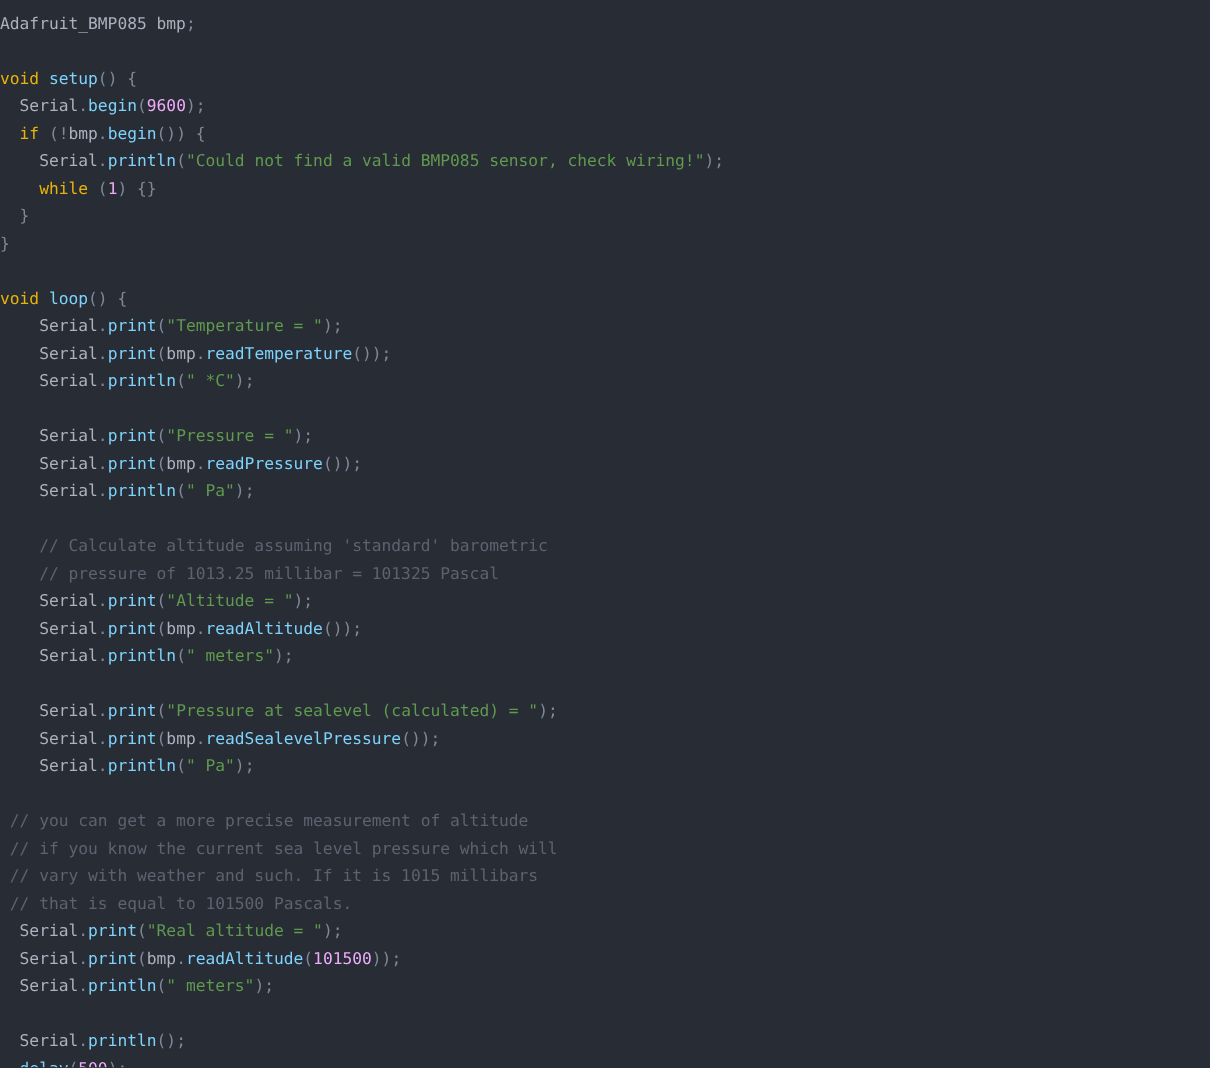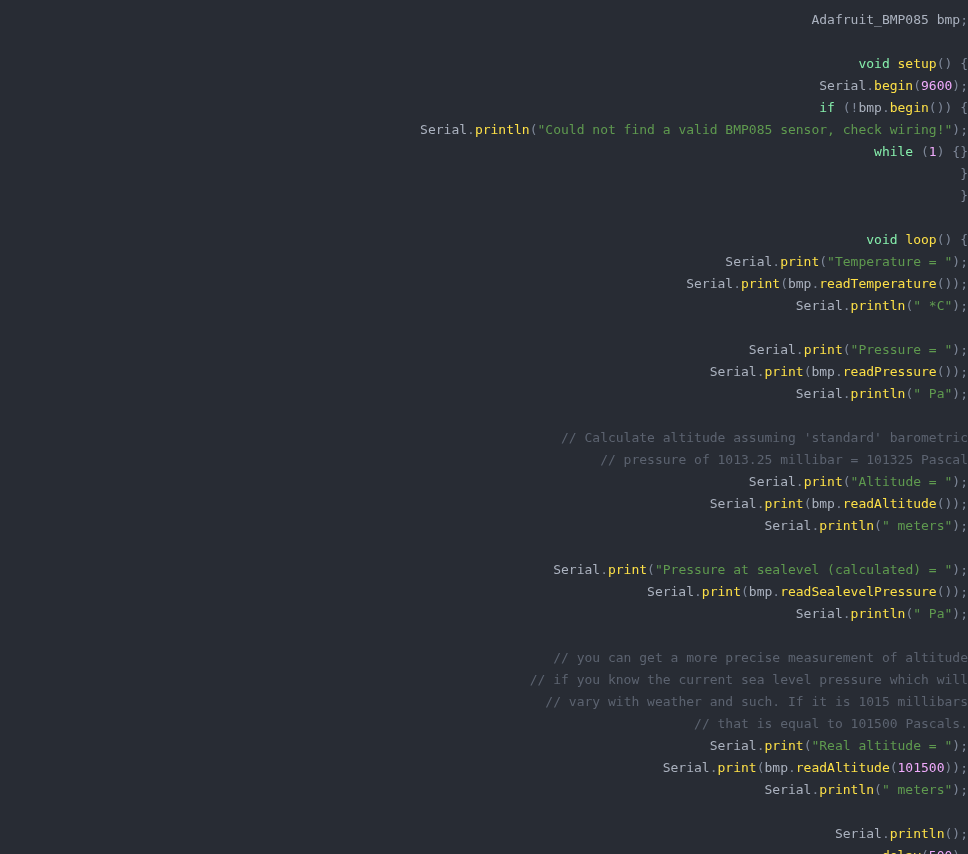--- a/index.html
+++ b/index.html
@@ -15,40 +15,39 @@
     font-family: "DejaVu Sans Mono", "Liberation Mono", monospace;
   }
   #code-editor {
     width: 968px;
     height: 854px;
     background: #282c34;
     padding: 0;
     box-sizing: border-box;
     overflow: hidden;
     position: relative;
-    text-align: right;
   }
   .code-area {
     display: block;
     padding-top: 9px;
     font-size: 13px;
     line-height: 22px;
     white-space: pre;
     tab-size: 4;
   }
   .line {
     display: block;
     height: 22px;
     line-height: 22px;
     white-space: pre;
     font-size: 13px;
     color: #abb2bf;
   }
-  .t-keyword  { color: #86efac; }
-  .t-func     { color: #fde047; }
+  .t-keyword  { color: #eab308; }
+  .t-func     { color: #7dd3fc; }
   .t-string   { color: #5f9a4f; }
   .t-number   { color: #f0abfc; }
   .t-comment  { color: #5c6370; }
   .t-punct    { color: #7f8899; }
   .t-ident    { color: #abb2bf; }
 </style>
 </head>
 <body>
 
 <div id="code-editor">

